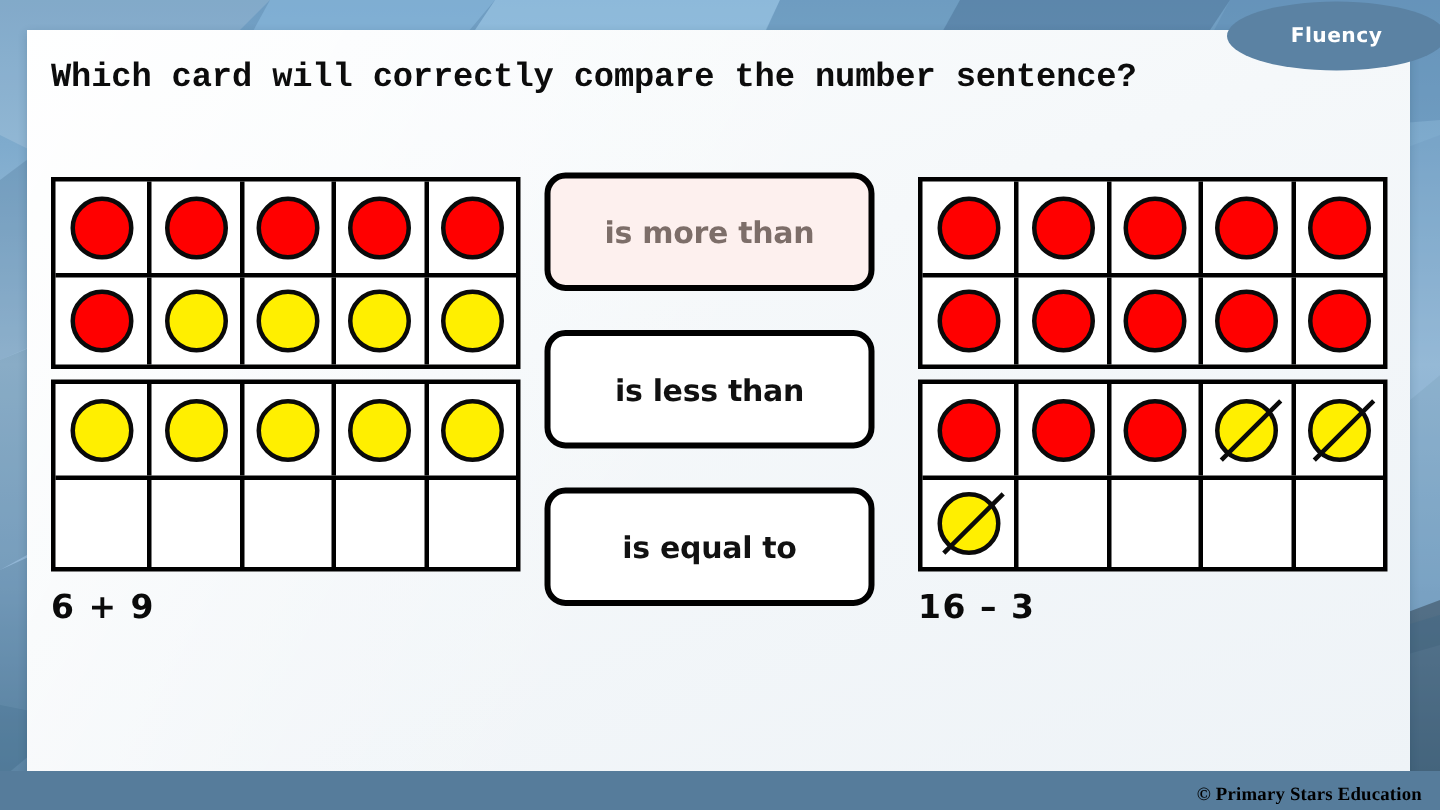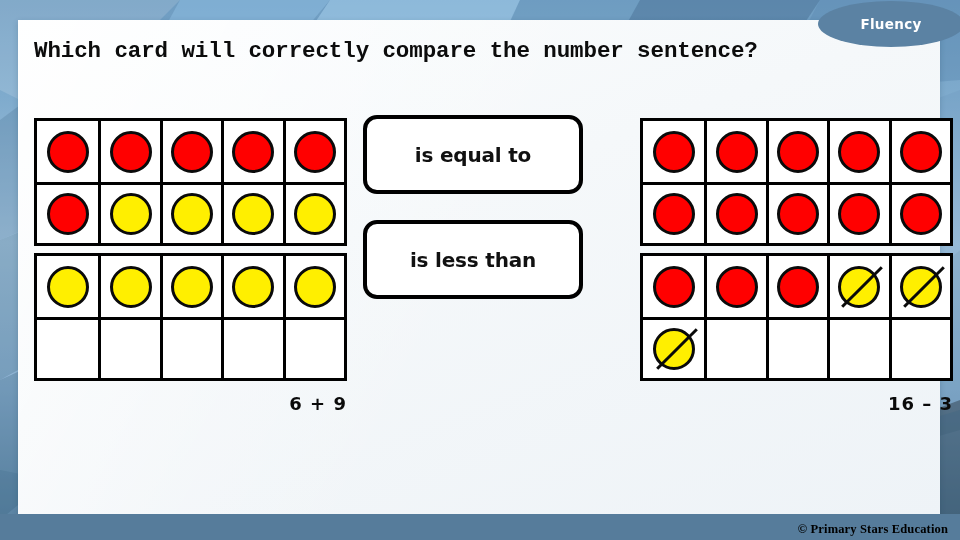--- a/index.html
+++ b/index.html
@@ -67,21 +67,21 @@
     font-family:Liberation Mono, monospace;
   }
 
   
   #work-area {
     position:absolute; left:0; top:118px; width:960px; height:330px; z-index:5;
   }
 
   .side { position:absolute; top:0; }
   #left-side  { left:34px; }
-  #right-side { left:640px; }
+  #right-side { left:612px; }
 
   
   .tenframe {
     border:3px solid #000;
     background:#fff;
     width:313px;
   }
   .tenframe + .tenframe { margin-top:7px; }
   .tf-row { display:flex; height:61px; }
   .tf-row + .tf-row { border-top:3px solid #000; }
@@ -104,23 +104,23 @@
     position:absolute;
     left:-7px; top:50%;
     width:56px; height:0;
     border-top:3.5px solid #0a0a0a;
     transform:translateY(-50%) rotate(-45deg);
     transform-origin:center;
   }
 
   
   .sentence {
-    text-align:right;
+    text-align:left;
     margin-top:12px;
-    font-size:18px; font-weight:bold; color:#0a0a0a;
+    font-size:22px; font-weight:bold; color:#0a0a0a;
     font-family:"DejaVu Sans", sans-serif;
     letter-spacing:1px;
   }
 
   
   #answer-cards {
     position:absolute; left:363px; top:-3px;
     width:220px;
     display:flex; flex-direction:column; gap:26px;
   }
@@ -237,25 +237,28 @@
             <div class="tf-cell"></div>
             <div class="tf-cell"></div>
             <div class="tf-cell"></div>
           </div>
         </div>
       </div>
     <div class="sentence">6 + 9</div>
   </div>
 
   <div id="answer-cards">
+      <div class="answer-card highlighted">
+        <span>is more than</span>
+      </div>
+      <div class="answer-card">
+        <span>is less than</span>
+      </div>
       <div class="answer-card">
         <span>is equal to</span>
-      </div>
-      <div class="answer-card">
-        <span>is less than</span>
       </div>
     </div>
 
   <div class="side" id="right-side">
     <div id="right-frames">
         <div class="tenframe">
           <div class="tf-row">
             <div class="tf-cell">
               <div class="counter red"></div>
             </div>

